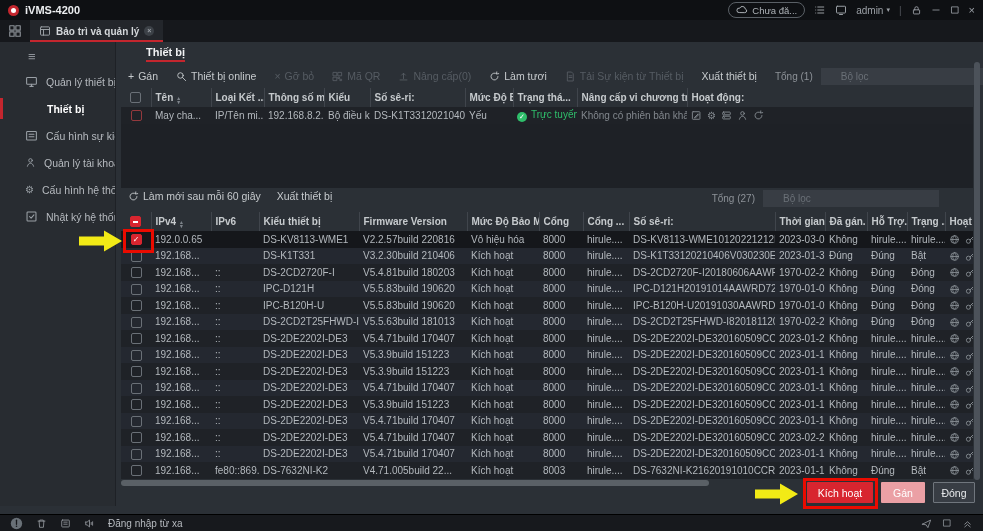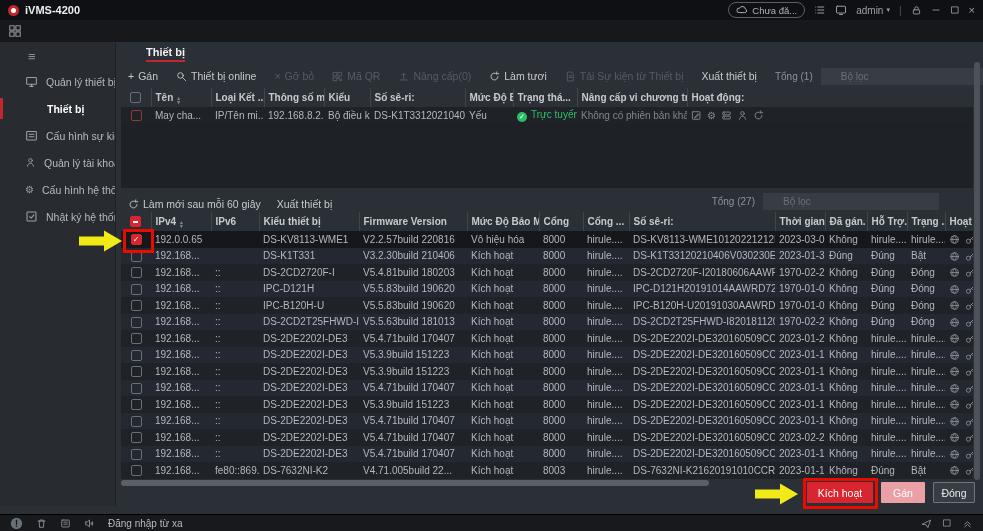--- a/index.html
+++ b/index.html
@@ -36,21 +36,21 @@
   .nav-item.sub .lbl{margin-left:47px}
   .nav-item.sel .lbl{color:#fff;font-weight:bold}
   .nav-item.sel::before{content:"";position:absolute;left:0;top:3px;bottom:3px;width:3px;background:var(--red)}
   .nav-item .caret{margin-left:auto;margin-right:9px;font-size:7px;color:#8d9298}
   
   .main{position:absolute;left:115px;top:42px;right:0;bottom:25px;background:#2b3036;
         border-left:1px solid #1e2126;box-sizing:border-box}
   .pagetab{position:absolute;left:30px;top:4px;font-size:11px;font-weight:bold;color:#f1f2f4}
   .pagetab::after{content:"";position:absolute;left:0;bottom:-4px;width:100%;height:2px;background:var(--red)}
   .toolbar{position:absolute;left:12px;right:44px;top:24px;height:20px;display:flex;align-items:center;gap:18px}
-  .toolbar2{position:absolute;left:12px;right:44px;top:148px;height:20px;display:flex;align-items:flex-end;gap:16px}
+  .toolbar2{position:absolute;left:12px;right:44px;top:148px;height:20px;display:flex;align-items:flex-start;gap:16px}
   .tbi{display:flex;align-items:center;gap:4px;color:#c6cacd;white-space:nowrap;font-size:10.5px}
   .tbi.dis{color:#565c63}
   .tico{display:flex;align-items:center}
   .tbright{margin-left:auto;display:flex;align-items:center;gap:8px}
   .total{color:#8d9298;white-space:nowrap}
   .filter{width:136px;height:17px;background:#383d44;border:0;color:#c6cacd;font-size:10px;
           padding:0 20px;font-family:inherit;outline:none}
   .filter::placeholder{color:#6a7077}
   
   .twrap1{position:absolute;left:5px;right:10px;top:46px;height:100px;background:#1e2126;overflow:hidden}
@@ -158,20 +158,30 @@
 
   <div class="tabbar">
     <span class="gridbtn">
         <svg viewBox="0 0 16 16" width="14" height="14" fill="none" stroke="currentColor" stroke-width="1.3" stroke-linecap="round" stroke-linejoin="round">
           <rect x="2" y="2" width="5" height="5"></rect>
           <rect x="9" y="2" width="5" height="5"></rect>
           <rect x="2" y="9" width="5" height="5"></rect>
           <rect x="9" y="9" width="5" height="5"></rect>
         </svg>
       </span>
+    <div class="tab">
+      <span class="tabicon">
+          <svg viewBox="0 0 16 16" width="12" height="12" fill="none" stroke="currentColor" stroke-width="1.3" stroke-linecap="round" stroke-linejoin="round">
+            <rect x="2" y="2.5" width="12" height="11" rx="1"></rect>
+            <path d="M2 6h12M6 6v7.5"></path>
+          </svg>
+        </span>
+      <span>Bảo trì và quản lý</span>
+      <span class="tabclose">×</span>
+    </div>
   </div>
 
   <div class="sidebar">
     <span class="burger">≡</span>
     <div class="nav">
         <div class="nav-item">
           <span class="ic">
             <svg viewBox="0 0 16 16" width="13" height="13" fill="none" stroke="currentColor" stroke-width="1.3" stroke-linecap="round" stroke-linejoin="round">
               <rect x="2" y="3" width="12" height="8.5" rx="1"></rect>
               <path d="M6 14h4M8 11.5V14"></path>

